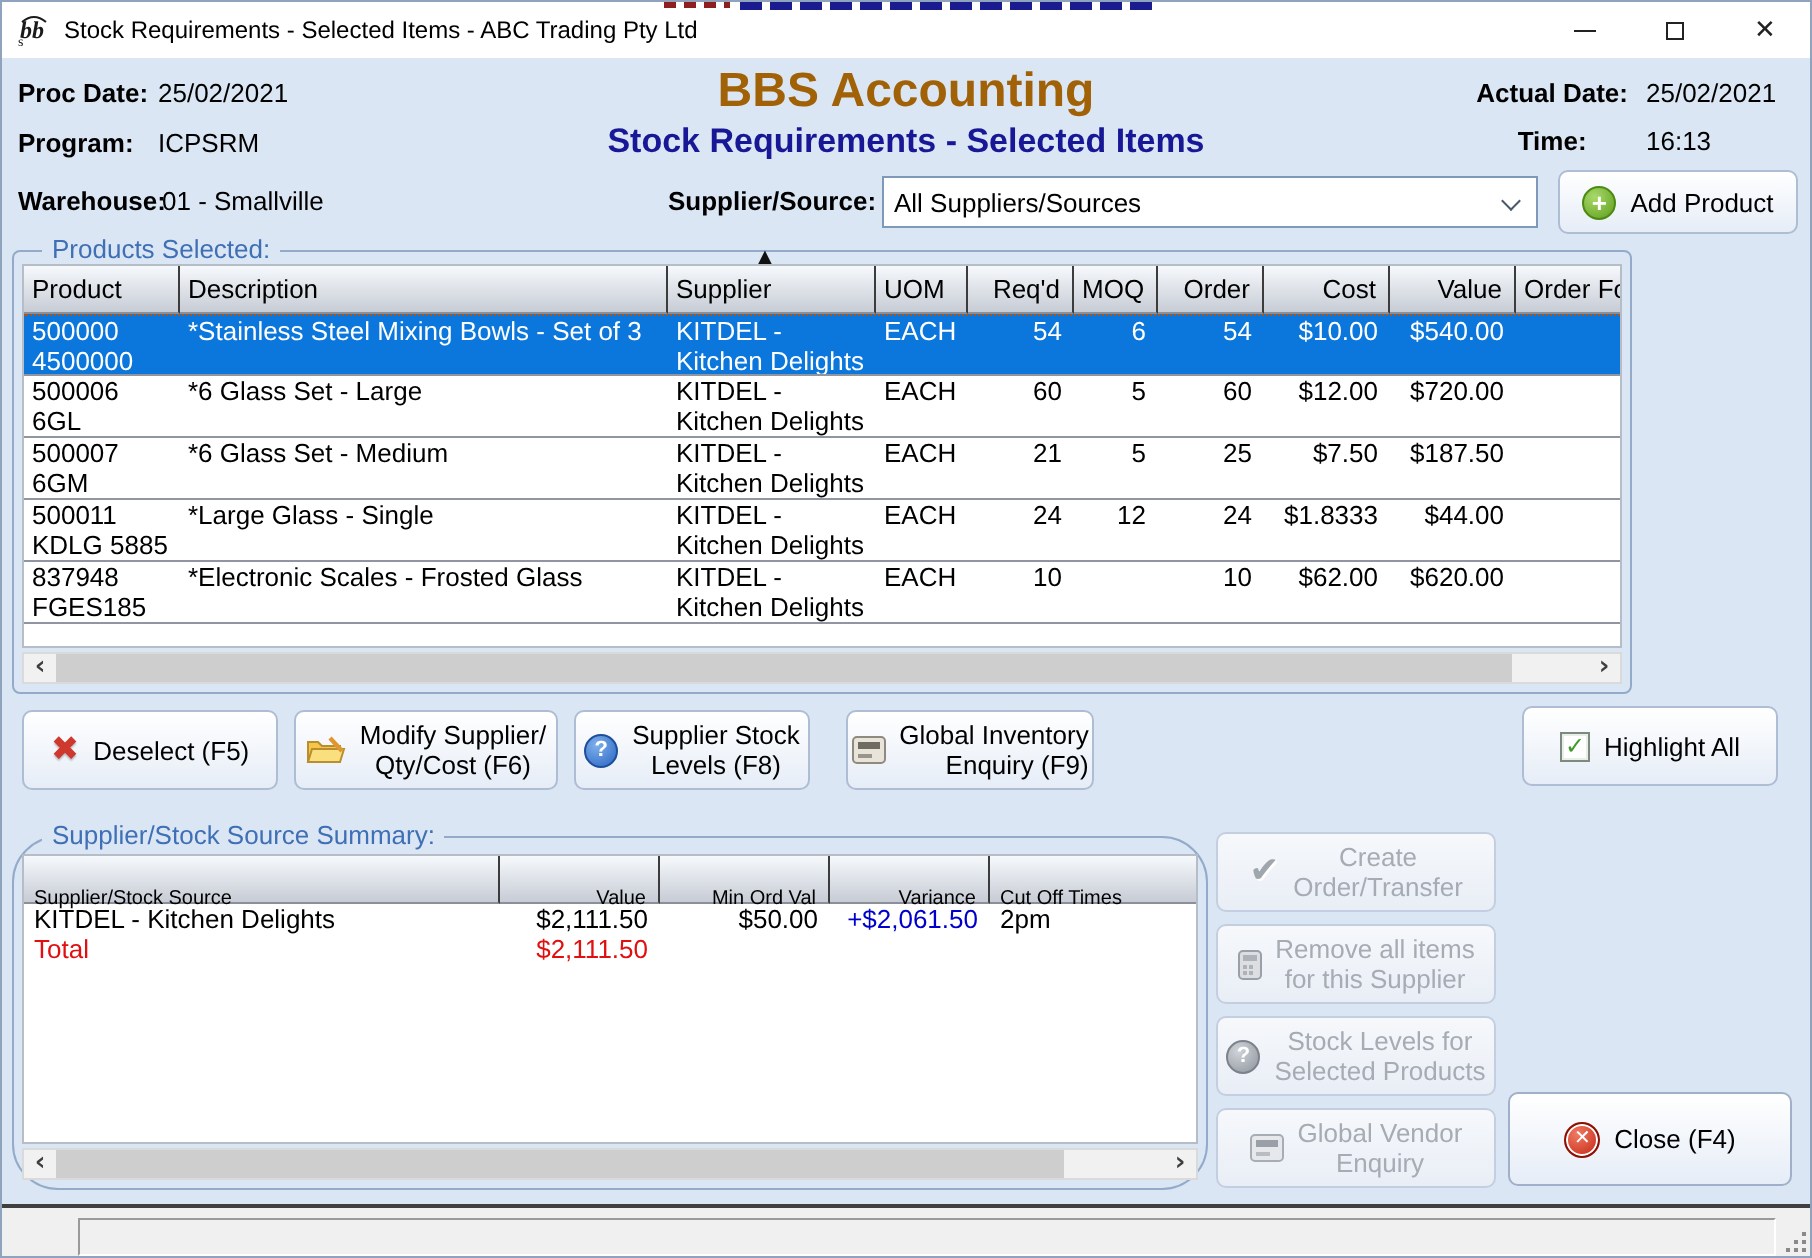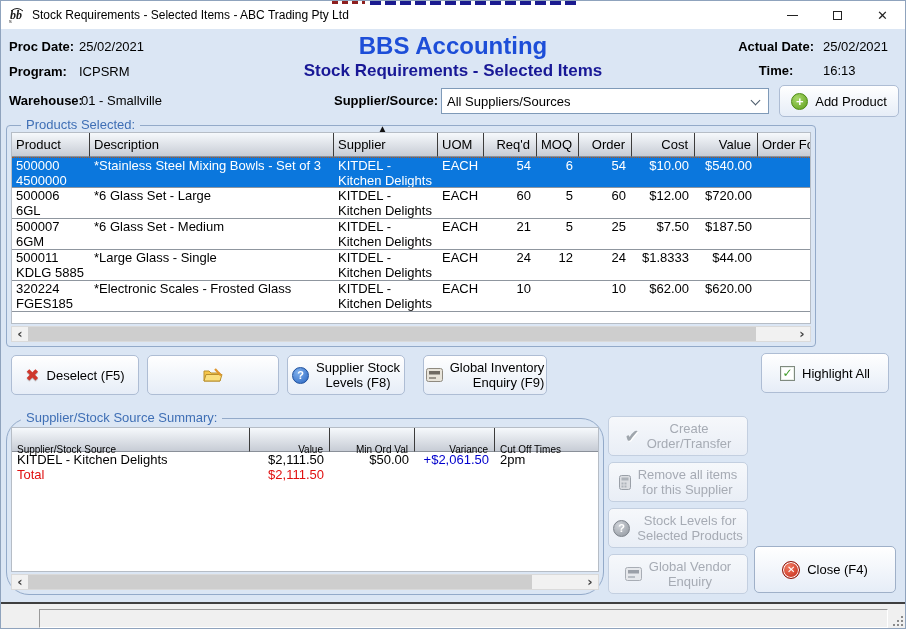--- a/index.html
+++ b/index.html
@@ -21,21 +21,21 @@
   .artifact-navy { position:absolute; left:369px; top:0; width:210px; height:4px; background:repeating-linear-gradient(90deg,#1b1b90 0 11px, transparent 11px 15px); }
 
   
   .lbl { font-weight:bold; font-size:13px; color:#000; }
   .val { font-size:13px; color:#000; }
   .hdr-left-1 { position:absolute; left:8px;  top:38px; display:flex; gap:10px; }
   .hdr-left-2 { position:absolute; left:8px;  top:63px; display:flex; gap:10px; }
   .hdr-left-1 .val, .hdr-left-2 .val { position:absolute; left:70px; white-space:nowrap; }
   .hdr-right { position:absolute; right:8px; top:38px; display:grid; grid-template-columns:auto 74px; column-gap:9px; row-gap:9px; }
   .hdr-right .lbl { text-align:center; }
-  .app-title    { position:absolute; left:0; right:0; top:31px; text-align:center; font-size:24px; font-weight:bold; color:#1d4ed8; }
+  .app-title    { position:absolute; left:0; right:0; top:31px; text-align:center; font-size:24px; font-weight:bold; color:#a16207; }
   .screen-title { position:absolute; left:0; right:0; top:60px; text-align:center; font-size:17px; font-weight:bold; color:#181896; }
 
   .wh-row-lbl { position:absolute; left:8px; top:92px; }
   .wh-row-val { position:absolute; left:80px; top:92px; }
   .ss-lbl { position:absolute; left:333px; top:92px; }
   .combo { position:absolute; left:440px; top:87px; width:328px; height:26px; background:#fff; border:1px solid #7f9ab8; display:flex; align-items:center; padding:0 24px 0 5px; font-size:13px; }
   .combo .chev { position:absolute; right:9px; top:8px; width:7px; height:7px; border-right:1px solid #4a5a6a; border-bottom:1px solid #4a5a6a; transform:rotate(45deg); }
 
   
   .btn { background:linear-gradient(#ffffff,#e6edf7); border:1px solid #aebdd4; border-radius:5px; font-size:13px; color:#000;
@@ -224,21 +224,21 @@
         <div class="cell">EACH</div>
         <div class="cell num">24</div>
         <div class="cell num">12</div>
         <div class="cell num">24</div>
         <div class="cell num">$1.8333</div>
         <div class="cell num">$44.00</div>
         <div class="cell"></div>
       </div>
 
       <div class="pgrid prow">
-        <div class="cell"><span>320224</span><span class="code2">FGES185</span></div>
+        <div class="cell"><span>837948</span><span class="code2">FGES185</span></div>
         <div class="cell">*Electronic Scales - Frosted Glass</div>
         <div class="cell">KITDEL - Kitchen Delights</div>
         <div class="cell">EACH</div>
         <div class="cell num">10</div>
         <div class="cell num"></div>
         <div class="cell num">10</div>
         <div class="cell num">$62.00</div>
         <div class="cell num">$620.00</div>
         <div class="cell"></div>
       </div>
@@ -255,20 +255,24 @@
   <button class="btn btn-deselect">
     <span class="icon-bigx uicon">✖</span>
     <span>Deselect (F5)</span>
   </button>
   <button class="btn btn-modify">
     <svg width="20" height="15">
       <path d="M1 4 L1 13 L17 13 L17 5 L8 5 L6 3 L1 3 Z" fill="#f6c64a" stroke="#b98f2d"></path>
       <path d="M3 6.5 L19 6.5 L17 13 L1 13 Z" fill="#fadf7e" stroke="#b98f2d"></path>
       <path d="M12 1 L18 7.5" stroke="#e0962e" stroke-width="2.2"></path>
     </svg>
+    <span>
+        <span style="display:block">Modify Supplier/</span>
+        <span style="display:block">Qty/Cost (F6)</span>
+      </span>
   </button>
   <button class="btn btn-sstock">
     <span class="icon-q">?</span>
     <span>
         <span style="display:block">Supplier Stock</span>
         <span style="display:block">Levels (F8)</span>
       </span>
   </button>
   <button class="btn btn-ginv">
     <svg width="17" height="14">

